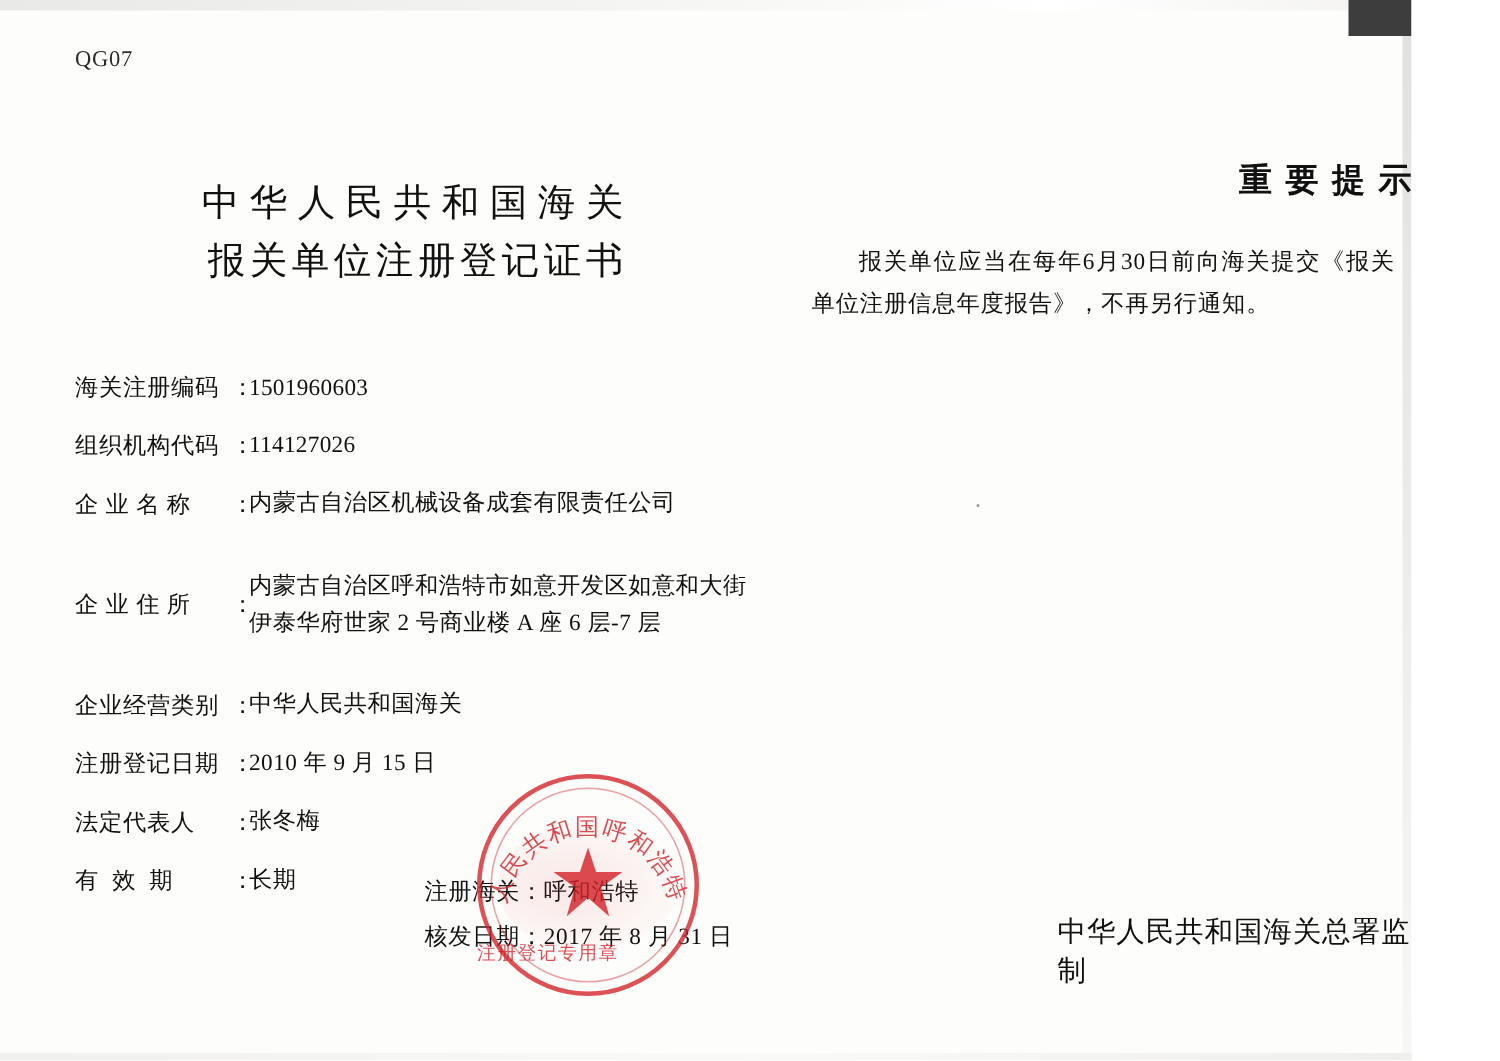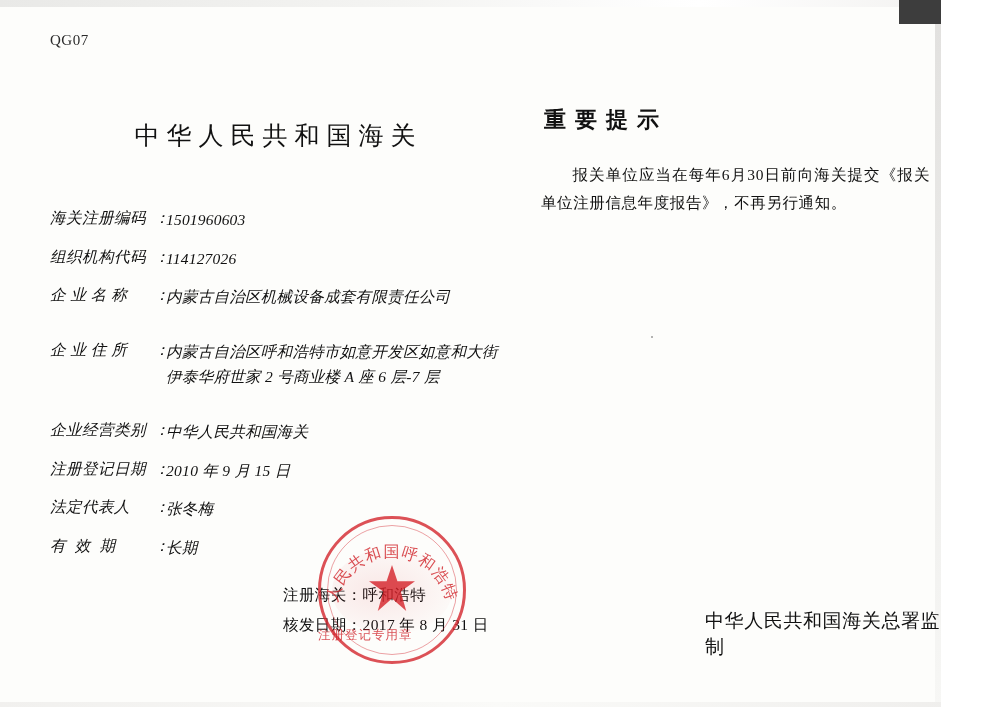--- a/index.html
+++ b/index.html
@@ -74,23 +74,22 @@
     letter-spacing: 3px;
   }
 
   .fields {
     margin-top: 52px;
     font-size: 15.5px;
     color: #111;
   }
   .field-row {
     display: flex;
-    align-items: flex-start;
+    align-items: center;
     margin-bottom: 14px;
-    font-style: italic;
   }
   .field-row.gap-big {
     margin-bottom: 30px;
   }
   .field-label {
     width: 104px;
     flex: 0 0 104px;
     letter-spacing: 0.5px;
     white-space: pre;
   }
@@ -109,21 +108,21 @@
   }
 
   
   .right-panel {
     position: absolute;
     left: 535px;
     top: 105px;
     width: 415px;
   }
   .notice-title {
-    text-align: left;
+    text-align: right;
     font-size: 22px;
     letter-spacing: 9px;
     padding-left: 9px;
     color: #111;
     margin: 0;
   }
   .notice-body {
     margin-top: 26px;
     font-size: 15.5px;
     line-height: 1.78;
@@ -241,20 +240,21 @@
   <div class="scan-edge-top"></div>
   <div class="scan-edge-corner"></div>
   <div class="scan-edge-right"></div>
   <div class="scan-edge-bottom"></div>
 
   <div class="form-code">QG07</div>
 
   <div class="left-panel">
     <h1 class="doc-title">
       <span class="line1">中华人民共和国海关</span><br>
+      <span class="line2">报关单位注册登记证书</span>
     </h1>
 
     <div class="fields">
 
       <div class="field-row">
         <span class="field-label">海关注册编码</span>
         <span class="field-colon">：</span>
         <span class="field-value ascii">1501960603</span>
       </div>
 

